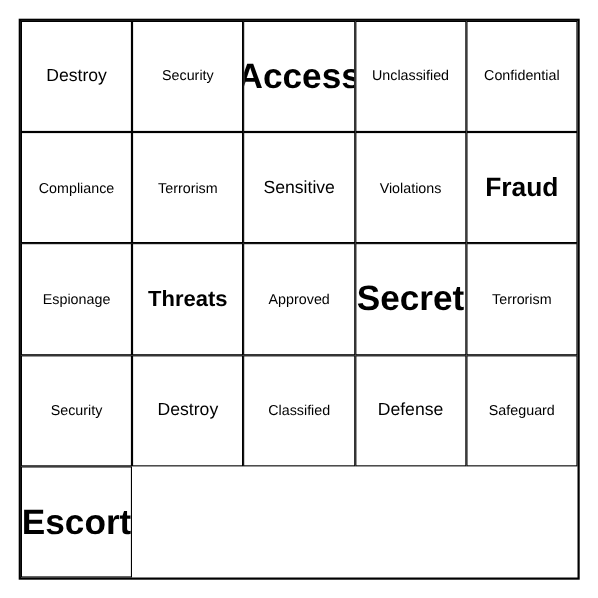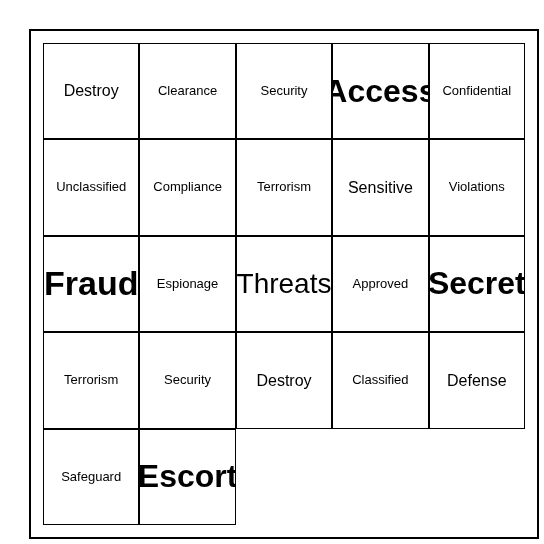--- a/index.html
+++ b/index.html
@@ -1,18 +1,18 @@
 <!DOCTYPE html>
 <html><head>
   <meta charset="utf-8">
   <style>
     * {
       box-sizing: border-box;
       margin: 0;
-      padding: 12px;
+      padding: 0;
     }
 
     body {
       width: 544px;
       height: 544px;
       background: #ffffff;
       display: flex;
       align-items: center;
       justify-content: center;
       font-family: Arial, sans-serif;
@@ -43,55 +43,52 @@
 
     .size-small {
       font-size: 13px;
     }
 
     .size-medium {
       font-size: 16px;
     }
 
     .size-large {
-      font-size: 28px;
-      font-weight: normal;
+      font-size: 20px;
+      font-weight: bold;
     }
 
     .size-xlarge {
       font-size: 32px;
       font-weight: bold;
     }
 
     .size-xxlarge {
-      font-size: 34px;
+      font-size: 24px;
       font-weight: bold;
     }
   </style>
 </head>
 <body>
 
 <div class="bingo-board">
 <div class="bingo-cell">
       <span class="size-medium">Destroy</span>
     </div>
     <div class="bingo-cell">
-      <span class="size-small">Clearance</span>
-    </div>
-    <div class="bingo-cell">
       <span class="size-small">Security</span>
     </div>
     <div class="bingo-cell">
       <span class="size-xlarge">Access</span>
     </div>
     <div class="bingo-cell">
-      <span class="size-small">Confidential</span>
+      <span class="size-small">Unclassified</span>
     </div>
     <div class="bingo-cell">
-      <span class="size-small">Unclassified</span>
+      <span class="size-small">Confidential</span>
     </div>
     <div class="bingo-cell">
       <span class="size-small">Compliance</span>
     </div>
     <div class="bingo-cell">
       <span class="size-small">Terrorism</span>
     </div>
     <div class="bingo-cell">
       <span class="size-medium">Sensitive</span>
     </div>

